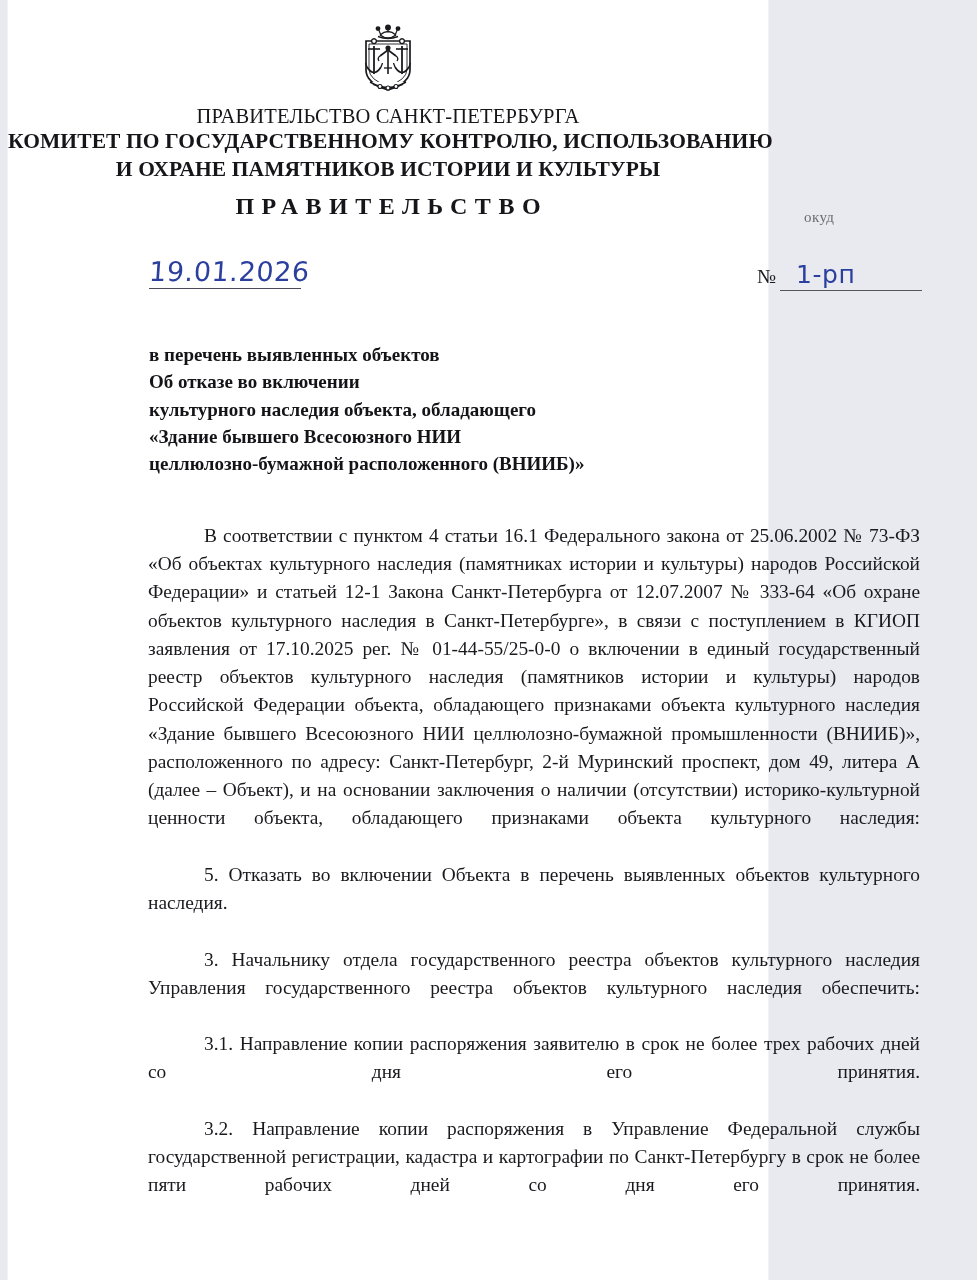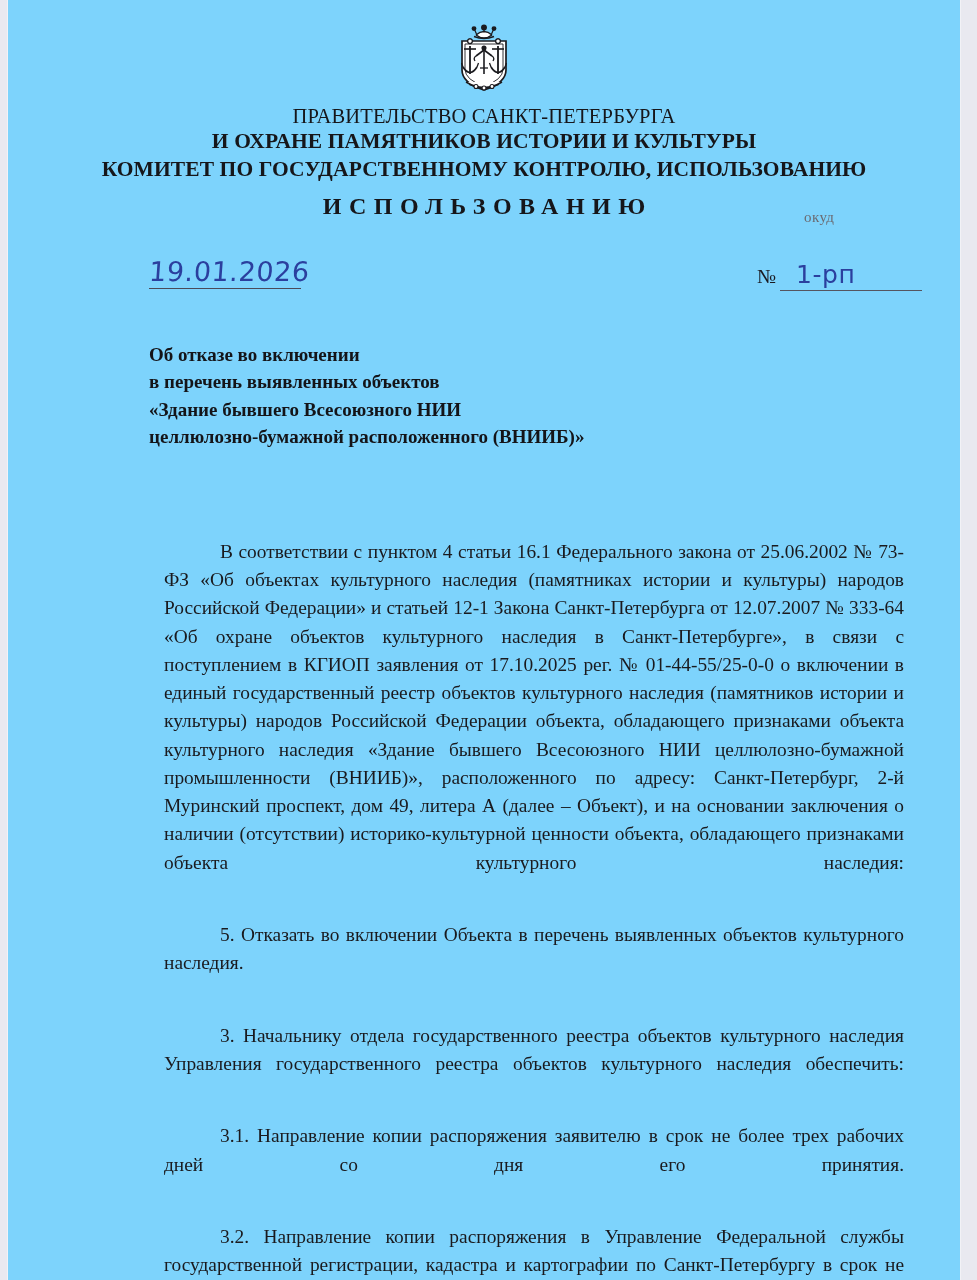--- a/index.html
+++ b/index.html
@@ -16,23 +16,23 @@
     width: 977px;
     height: 1280px;
     margin: 0 auto;
     background: #e9e9f0;
     overflow: hidden;
   }
   .page {
     position: absolute;
     left: 8px;
     top: 0;
-    width: 952px;
+    width: 760px;
     height: 1280px;
-    background: #7dd3fc;
+    background: #ffffff;
     box-shadow: 0 0 0 1px #f2f2f6;
   }
   .page-inner {
     position: relative;
     width: 100%;
     height: 100%;
   }
 
   
   .emblem-wrap {
@@ -167,21 +167,21 @@
     position: absolute;
     top: 522px;
     left: 140px;
     width: 772px;
     font-size: 19.4px;
     line-height: 1.455;
     color: #1a1a1e;
     text-align: justify;
   }
   .body-text p {
-    margin: 16px;
+    margin: 0;
     text-indent: 56px;
     text-align: justify;
     text-justify: inter-word;
   }
   
   .body-text p::after {
     content: "";
     display: inline-block;
     width: 100%;
   }
@@ -231,44 +231,45 @@
             <path d="M29 62.5 q15 8 30 0" stroke-width="1"></path>
             <circle cx="36" cy="64.5" r="2" fill="#fff" stroke-width="1.1"></circle>
             <circle cx="44" cy="66" r="2" fill="#fff" stroke-width="1.1"></circle>
             <circle cx="52" cy="64.5" r="2" fill="#fff" stroke-width="1.1"></circle>
           </g>
         </svg>
       </div>
 
       <div class="header">
         <div class="gov-line">ПРАВИТЕЛЬСТВО САНКТ-ПЕТЕРБУРГА</div>
+        <div class="committee-line">КОМИТЕТ ПО ГОСУДАРСТВЕННОМУ КОНТРОЛЮ, ИСПОЛЬЗОВАНИЮ</div>
         <div class="committee-line">И ОХРАНЕ ПАМЯТНИКОВ ИСТОРИИ И КУЛЬТУРЫ</div>
-        <div class="committee-line">КОМИТЕТ ПО ГОСУДАРСТВЕННОМУ КОНТРОЛЮ, ИСПОЛЬЗОВАНИЮ</div>
-        <div class="doc-type">ИСПОЛЬЗОВАНИЮ</div>
+        <div class="doc-type">ПРАВИТЕЛЬСТВО</div>
       </div>
 
       <div class="okud">окуд</div>
 
       <div class="meta-row">
         <div class="date-field">
           <span class="date-value">19.01.2026</span>
           <div class="date-rule"></div>
         </div>
         <div class="num-field">
           <span class="num-sign">№</span>
           <div class="num-box">
             <span class="num-value">1-рп</span>
             <div class="num-rule"></div>
           </div>
         </div>
       </div>
 
       <div class="subject">
+        <div>в перечень выявленных объектов</div>
         <div>Об отказе во включении</div>
-        <div>в перечень выявленных объектов</div>
+        <div>культурного наследия объекта, обладающего</div>
         <div>«Здание бывшего Всесоюзного НИИ</div>
         <div>целлюлозно-бумажной расположенного (ВНИИБ)»</div>
       </div>
 
       <div class="body-text">
         <p>В соответствии с пунктом 4 статьи 16.1 Федерального закона от 25.06.2002 № 73-ФЗ «Об объектах культурного наследия (памятниках истории и культуры) народов Российской Федерации» и статьей 12-1 Закона Санкт-Петербурга от 12.07.2007 № 333-64 «Об охране объектов культурного наследия в Санкт-Петербурге», в связи с поступлением в КГИОП заявления от 17.10.2025 рег. № 01-44-55/25-0-0 о включении в единый государственный реестр объектов культурного наследия (памятников истории и культуры) народов Российской Федерации объекта, обладающего признаками объекта культурного наследия «Здание бывшего Всесоюзного НИИ целлюлозно-бумажной промышленности (ВНИИБ)», расположенного по адресу: Санкт-Петербург, 2-й Муринский проспект, дом 49, литера А (далее – Объект), и на основании заключения о наличии (отсутствии) историко-культурной ценности объекта, обладающего признаками объекта культурного наследия:</p>
         <p>5. Отказать во включении Объекта в перечень выявленных объектов культурного наследия.</p>
         <p>3. Начальнику отдела государственного реестра объектов культурного наследия Управления государственного реестра объектов культурного наследия обеспечить:</p>
         <p>3.1. Направление копии распоряжения заявителю в срок не более трех рабочих дней со дня его принятия.</p>
         <p>3.2. Направление копии распоряжения в Управление Федеральной службы государственной регистрации, кадастра и картографии по Санкт-Петербургу в срок не более пяти рабочих дней со дня его принятия.</p>

